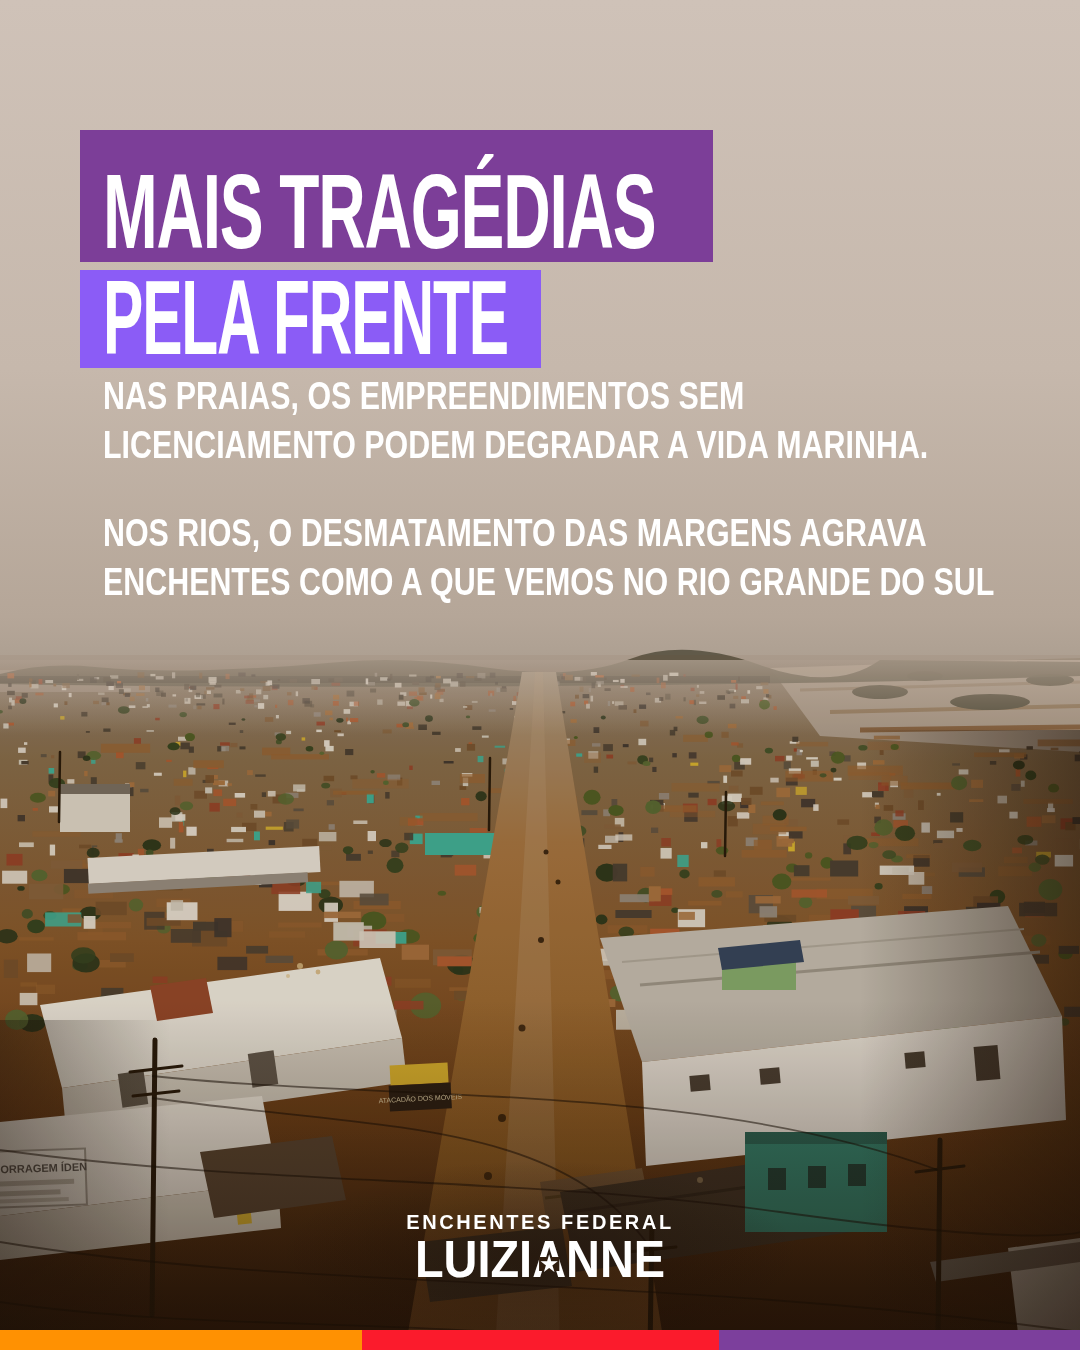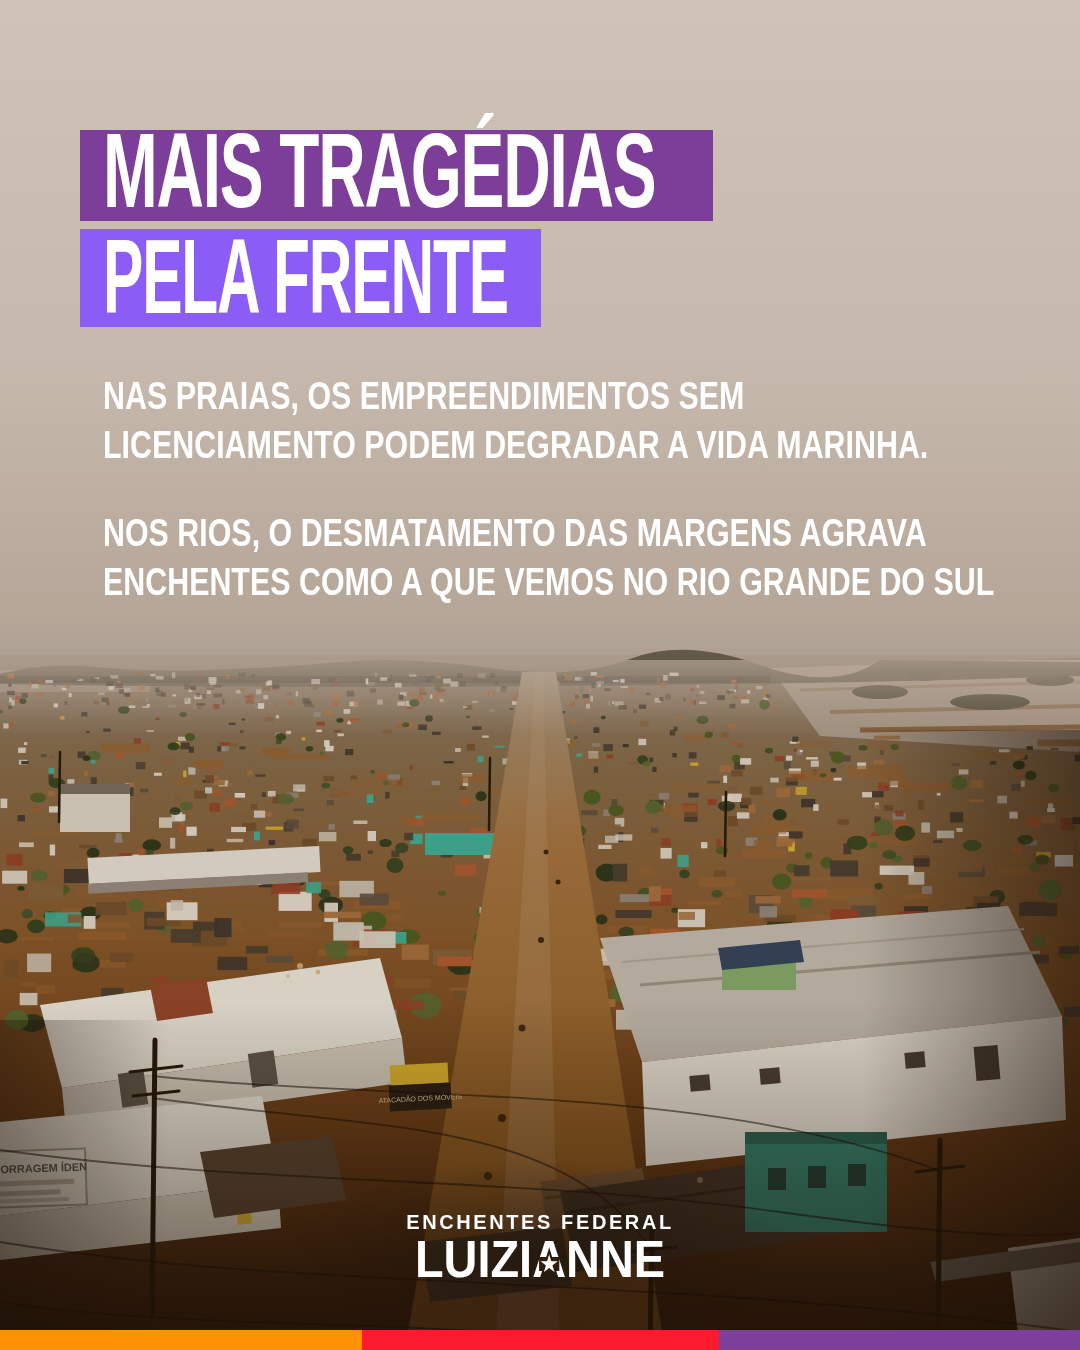--- a/index.html
+++ b/index.html
@@ -10,21 +10,21 @@
     overflow:hidden;
     font-family:"Liberation Sans", sans-serif;
     background:#c6b8ac;
   }
   .scene{position:absolute;left:0;top:0;width:1080px;height:1350px;display:block;}
 
   
   .hl-wrap{position:absolute;left:80px;top:130px;}
   .hl-box{
     background:#7c3e98;
-    height:91px;width:633px;
+    height:132px;width:633px;
     display:flex;align-items:flex-end;
     padding:0 0 8px 23px;box-sizing:border-box;
     margin-bottom:8px;
   }
   .hl-box.line2{width:461px;height:98px;}
   .hl-text{
     color:#ffffff;font-weight:bold;font-size:106px;line-height:.8;
     letter-spacing:-2px;white-space:nowrap;
     transform:scaleX(.62);transform-origin:left bottom;
   }

